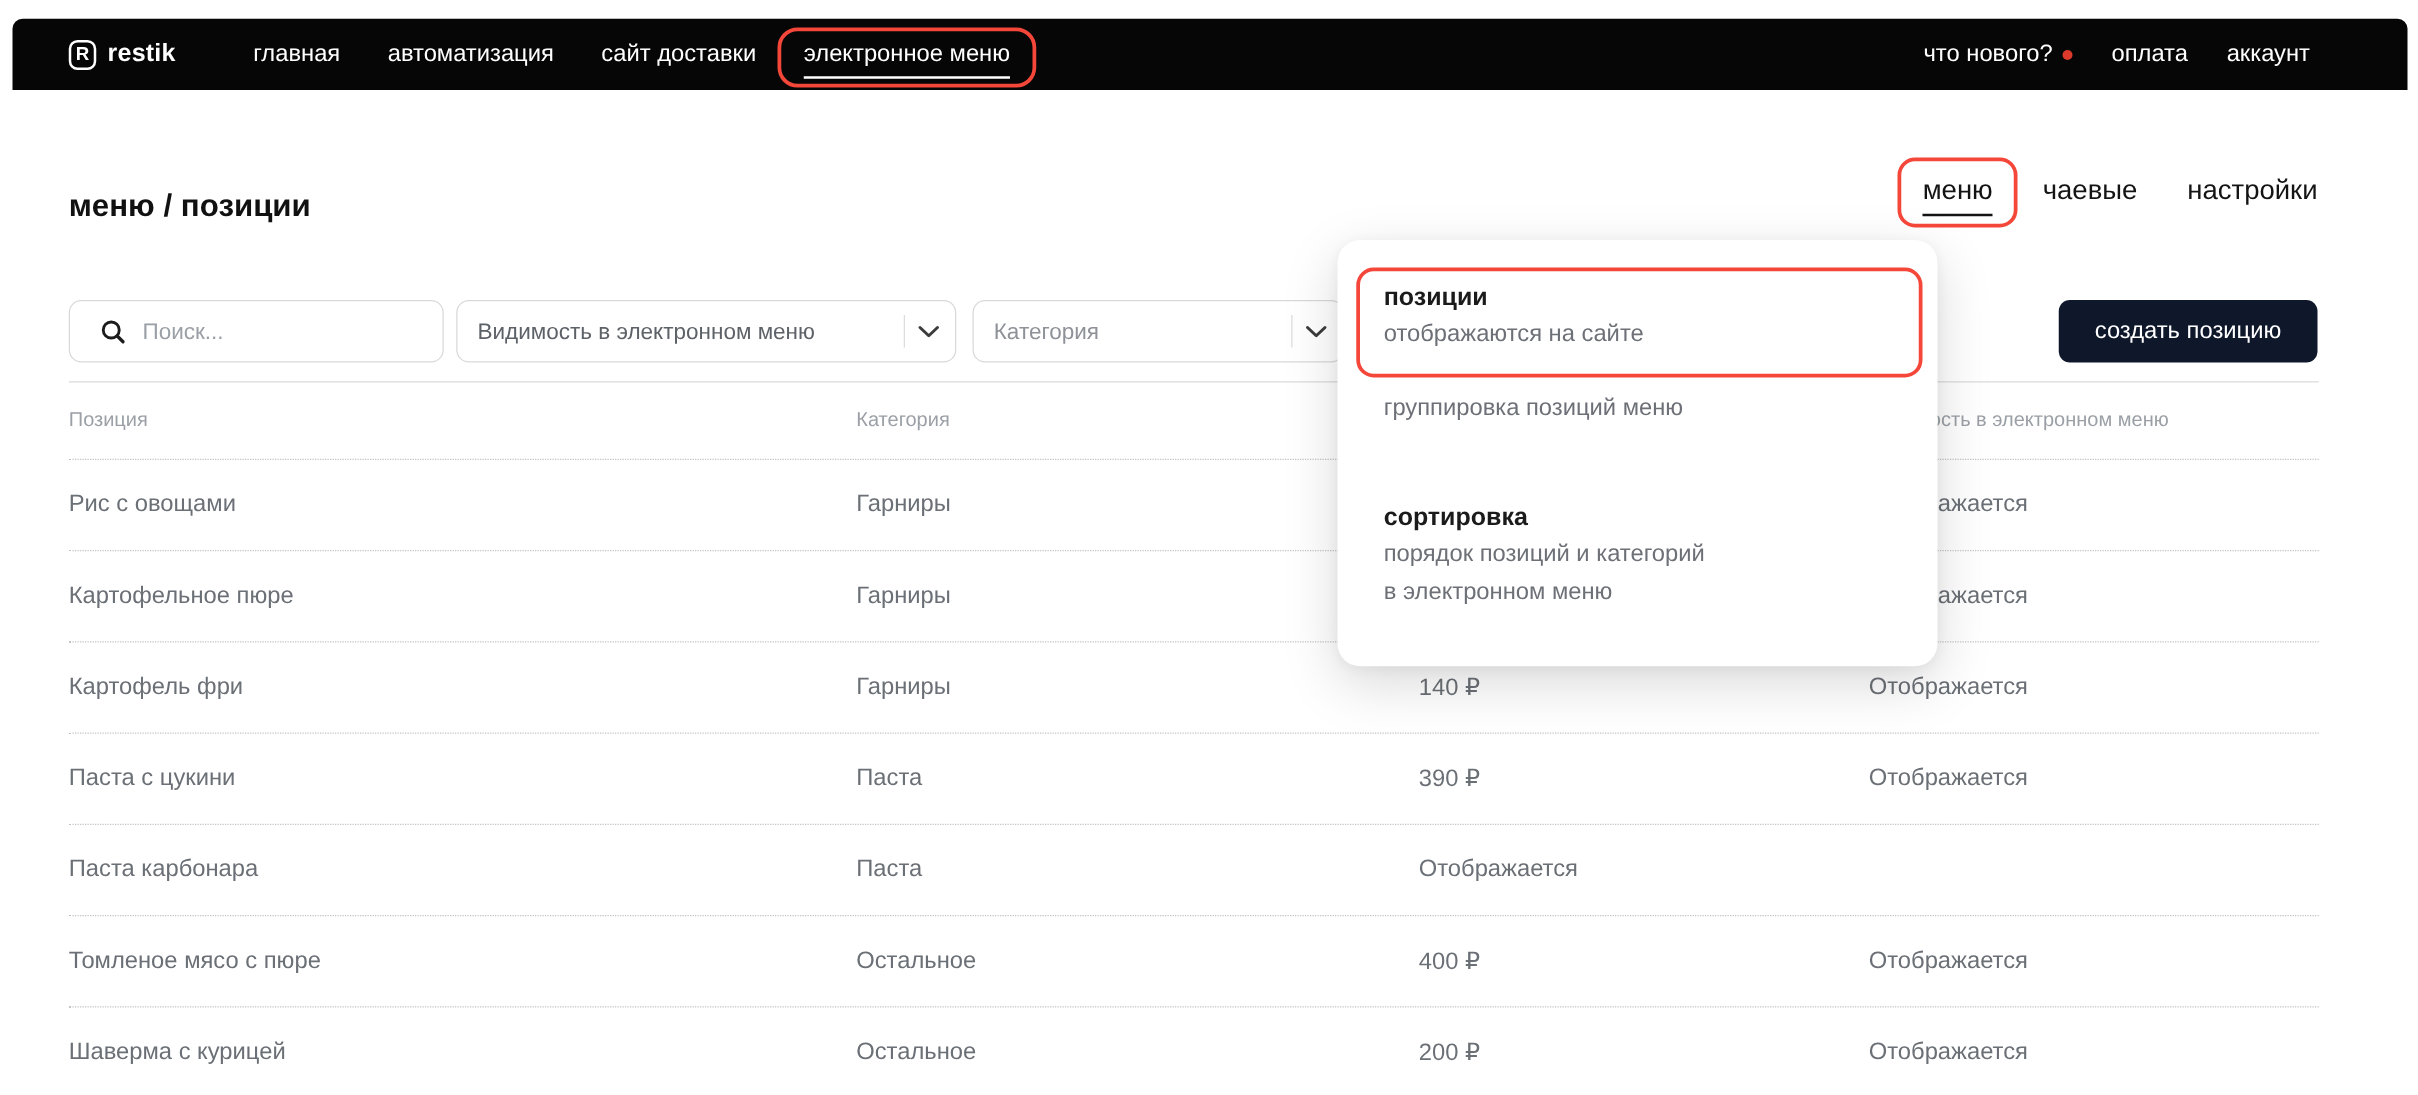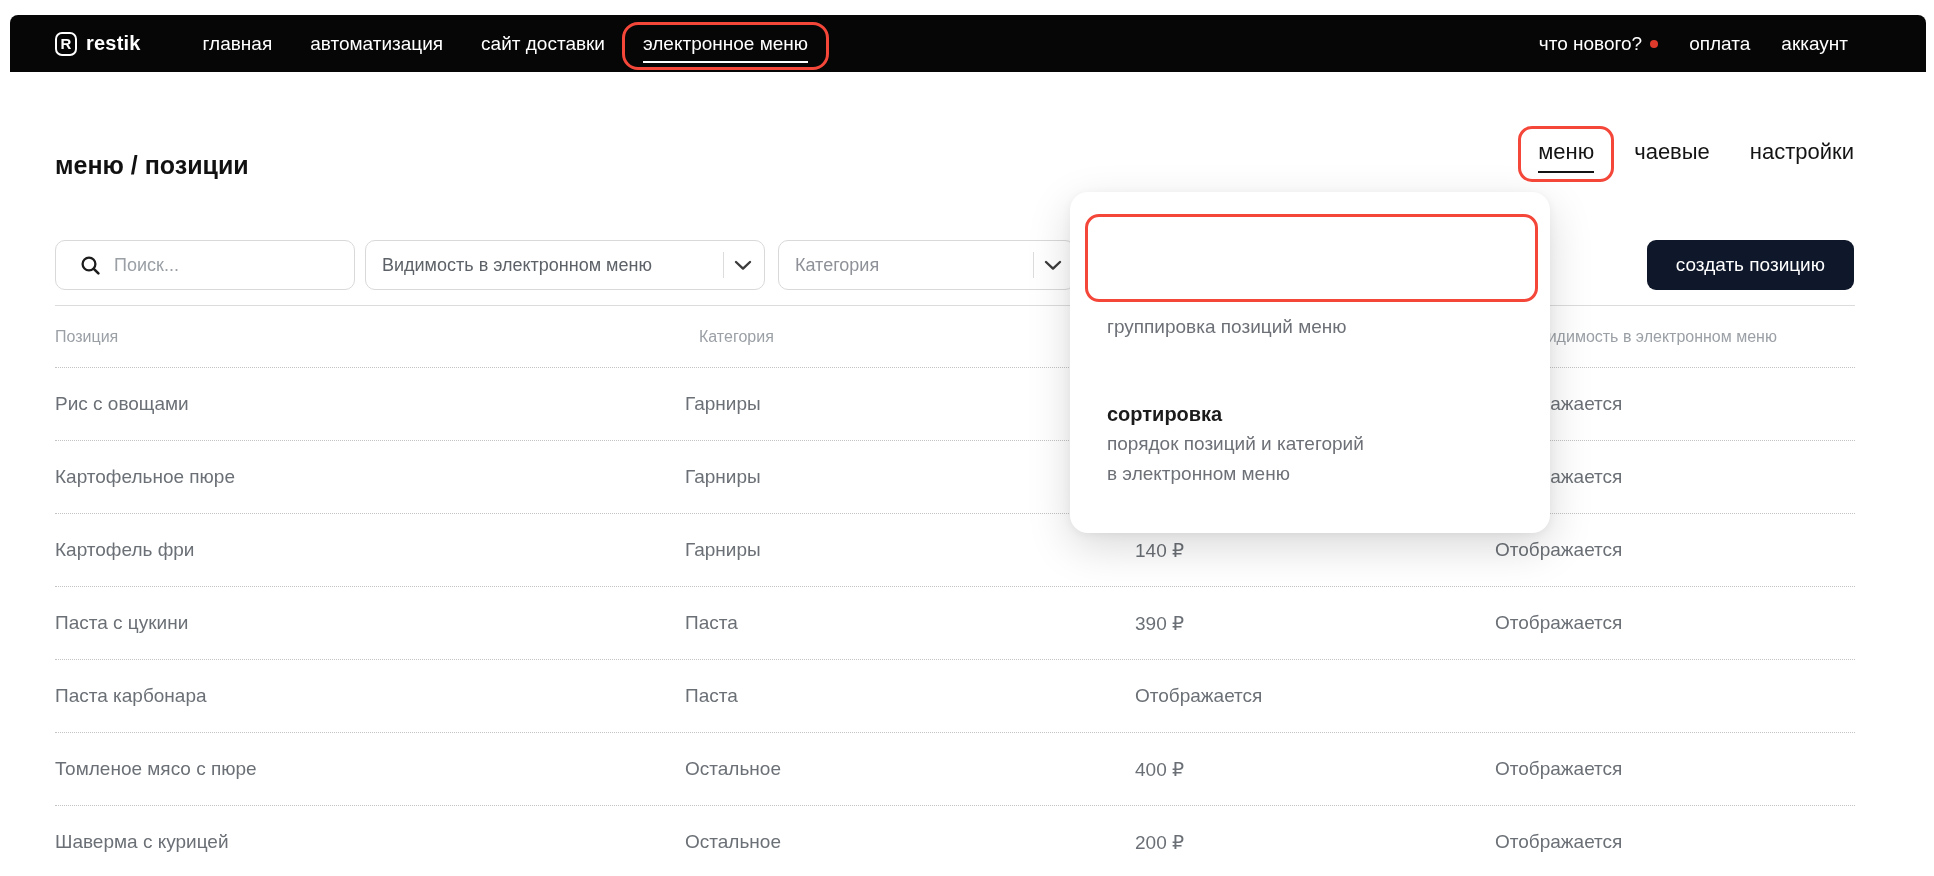--- a/index.html
+++ b/index.html
@@ -55,21 +55,21 @@
   .sel-right{margin-left:auto;display:flex;align-items:center;gap:10px;}
   .sel-divider{width:1.5px;height:26px;background:#dcdcdc;}
   .create-btn{
     position:absolute;top:240px;right:80px;height:50px;padding:0 29px;
     background:#0f172a;color:#fff;border:none;border-radius:9px;
     font-size:19px;font-family:inherit;display:flex;align-items:center;cursor:pointer;
   }
   
   .table{position:absolute;left:55px;top:305px;width:1800px;border-top:1.5px solid #dcdcdc;z-index:1;}
   .tr{display:grid;grid-template-columns:630px 450px 360px 360px;align-items:center;}
-  .thead{height:61px;color:#9ba0a6;font-size:16px;border-bottom:1.5px dotted #c3c3c3;gap:14px;}
+  .thead{height:61px;color:#9ba0a6;font-size:16px;border-bottom:1.5px dotted #c3c3c3;}
   .trow{height:72px;color:#6b7076;font-size:19px;border-bottom:1.5px dotted #c3c3c3;cursor:pointer;}
   .cell{white-space:nowrap;overflow:visible;}
   
   .dropdown-panel{
     position:absolute;left:1070px;top:192px;width:480px;height:341px;
     background:#fff;border-radius:18px;z-index:5;
     box-shadow:0 14px 44px rgba(0,0,0,.15),0 2px 10px rgba(0,0,0,.05);
   }
   .p-item{position:absolute;left:37px;right:30px;cursor:pointer;}
   .p-item1{top:32px;}
@@ -212,20 +212,24 @@
   </div>
   <div class="tr trow">
     <div class="cell">Шаверма с курицей</div>
     <div class="cell">Остальное</div>
     <div class="cell">200 ₽</div>
     <div class="cell">Отображается</div>
   </div>
 </div>
 
 <div class="dropdown-panel">
+  <div class="p-item p-item1">
+    <div class="p-title">позиции</div>
+    <div class="p-sub">отображаются на сайте</div>
+  </div>
   <div class="p-item p-item2">
     <div class="p-sub">группировка позиций меню</div>
   </div>
   <div class="p-item p-item3">
     <div class="p-title">сортировка</div>
     <div class="p-sub">порядок позиций и категорий
 в электронном меню</div>
   </div>
   <span class="ann ann-panel"></span>
 </div>

